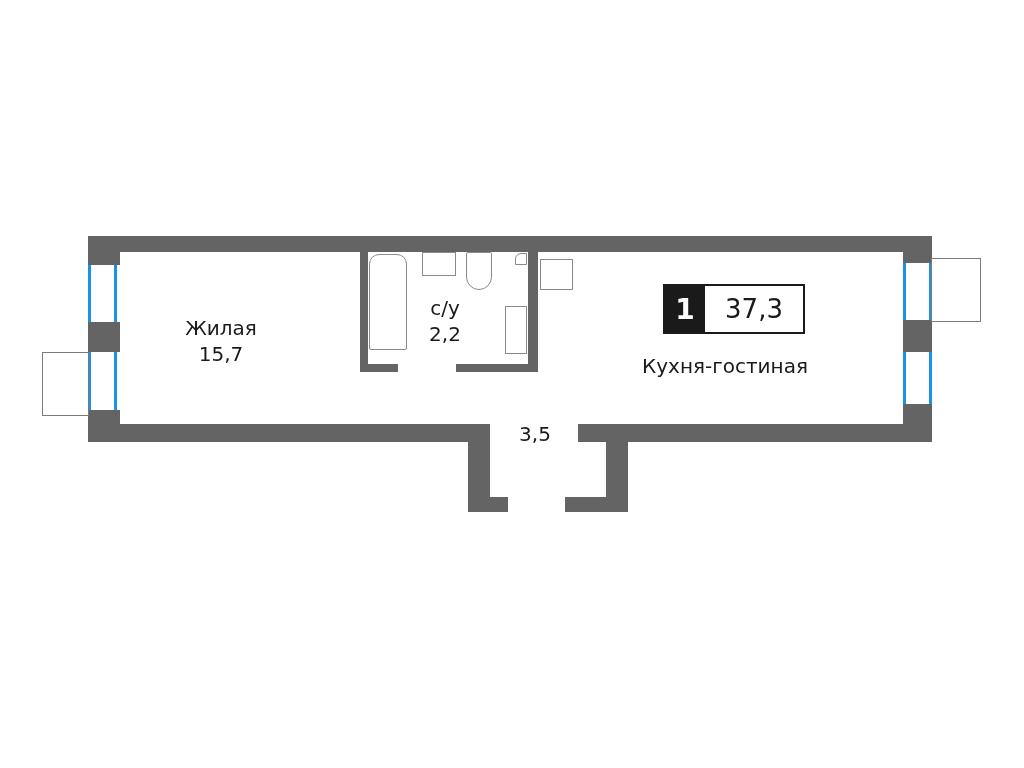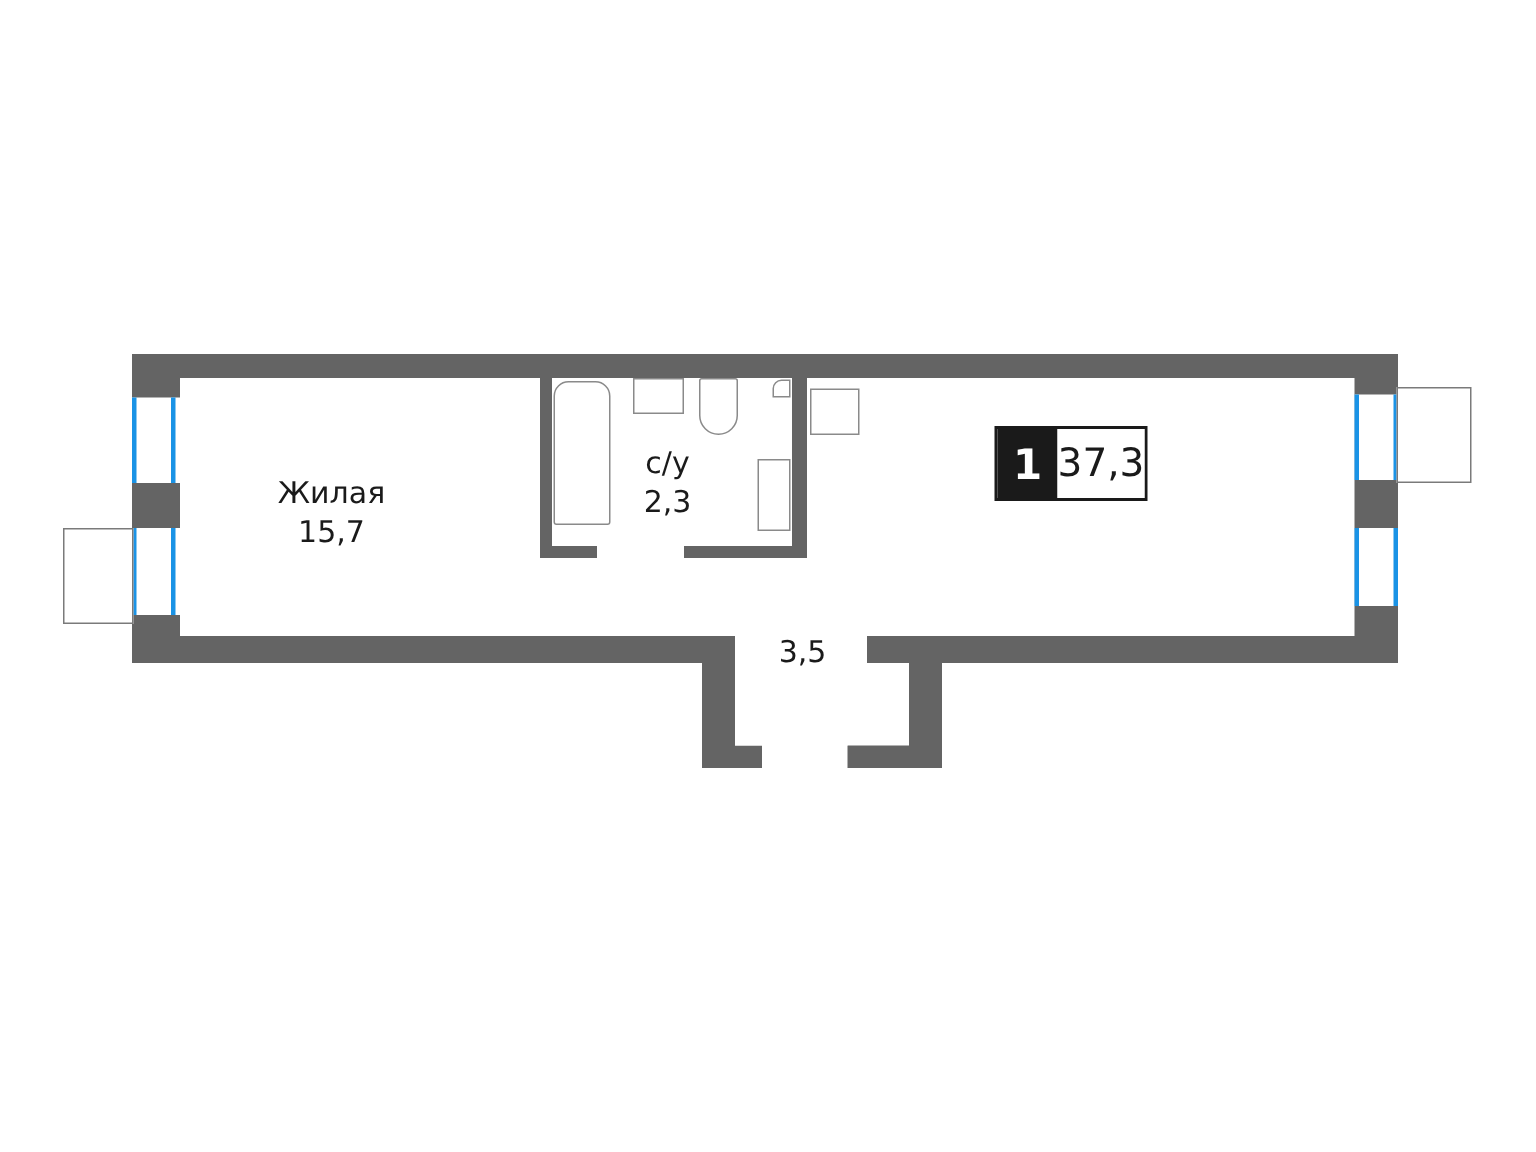--- a/index.html
+++ b/index.html
@@ -5,21 +5,21 @@
   html,body{margin:0;padding:0;background:#ffffff;}
   body{width:1024px;height:768px;position:relative;overflow:hidden;font-family:"DejaVu Sans","Liberation Sans",sans-serif;}
   .wall{position:absolute;background:#646464;}
   .win{position:absolute;background:#ffffff;}
   .glass{position:absolute;background:#1a93e6;}
   .balc{position:absolute;border:1.5px solid #7a7a7a;background:#fff;box-sizing:border-box;}
   .label{position:absolute;color:#1a1a1a;text-align:center;font-size:20px;line-height:26px;}
   .fix{position:absolute;border:1.5px solid #8a8a8a;box-sizing:border-box;background:#fff;}
   .badge{position:absolute;left:663px;top:284px;height:50px;display:flex;border:2px solid #1a1a1a;box-sizing:border-box;}
   .badge .rooms{width:40px;background:#1a1a1a;color:#fff;font-weight:bold;font-size:28px;display:flex;align-items:center;justify-content:center;}
-  .badge .area{width:58px;background:#fff;color:#1a1a1a;font-size:26px;display:flex;align-items:center;justify-content:center;}
+  .badge .area{width:98px;background:#fff;color:#1a1a1a;font-size:26px;display:flex;align-items:center;justify-content:center;}
 </style>
 </head>
 <body>
 
 <div>
 
   <div class="wall" style="left:88px;top:236px;width:844px;height:16px;"></div>
   <div class="wall" style="left:88px;top:236px;width:32px;height:206px;"></div>
   <div class="wall" style="left:903px;top:236px;width:29px;height:206px;"></div>
   <div class="wall" style="left:88px;top:424px;width:402px;height:18px;"></div>
@@ -61,23 +61,24 @@
   <div class="fix" style="left:505px;top:306px;width:22px;height:48px;"></div>
   <div class="fix" style="left:515px;top:253px;width:12px;height:12px;border-radius:6px 0 0 0;"></div>
   <div class="fix" style="left:540px;top:259px;width:33px;height:31px;"></div>
 
   <div class="label" style="left:166px;top:315px;width:110px;">
     <div>Жилая</div>
     <div>15,7</div>
   </div>
   <div class="label" style="left:410px;top:295px;width:70px;text-align:center;">
     <div>с/у</div>
-    <div>2,3</div>
+    <div>2,2</div>
   </div>
   <div class="label" style="left:620px;top:353px;width:210px;">
+    <div>Кухня-гостиная</div>
   </div>
   <div class="label" style="left:505px;top:421px;width:60px;">
     <div>3,5</div>
   </div>
 
   <div class="badge">
     <div class="rooms">1</div>
     <div class="area">37,3</div>
   </div>
 </div>

